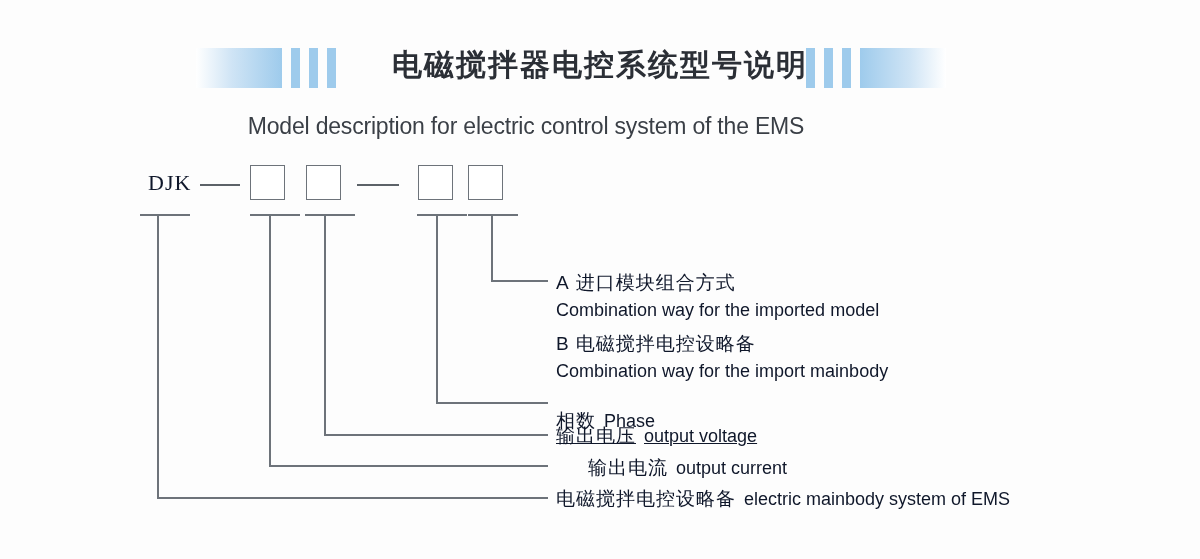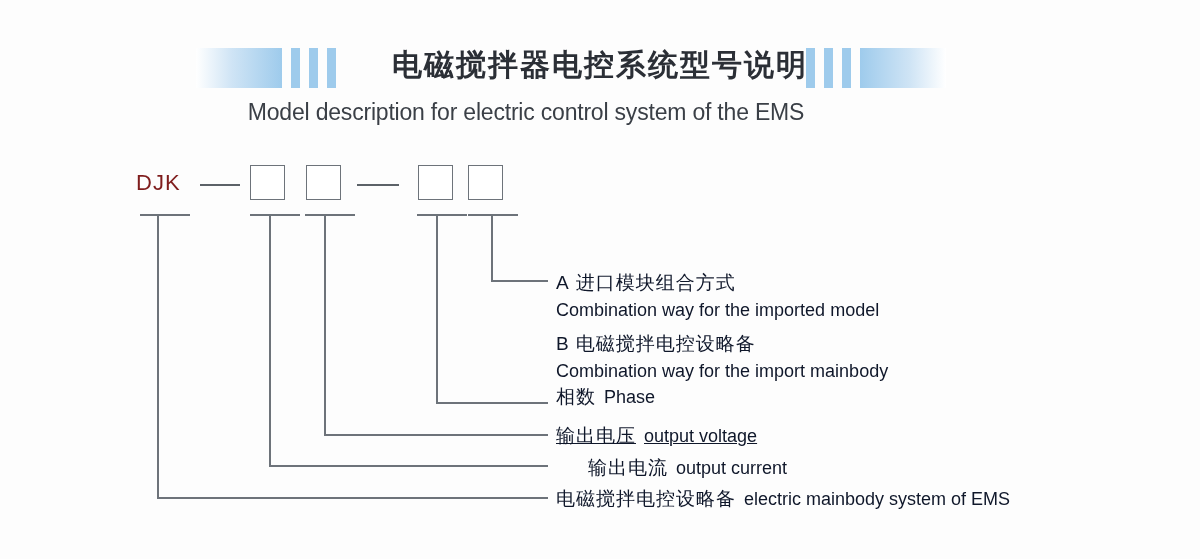--- a/index.html
+++ b/index.html
@@ -66,40 +66,41 @@
     text-align: center;
     font-family: "DejaVu Sans", sans-serif;
     font-size: 30px;
     font-weight: 700;
     letter-spacing: 2px;
     color: #2b2f36;
     white-space: nowrap;
   }
   #title-en {
     position: absolute;
-    top: 99px;
+    top: 113px;
     left: 0;
     width: 1052px;
     text-align: center;
     font-size: 23px;
     font-weight: 400;
     letter-spacing: -0.2px;
     color: #3a3f46;
     white-space: nowrap;
   }
 
   
   #model-row { position: absolute; left: 0; top: 0; }
   #djk-text {
     position: absolute;
-    left: 136px;
+    left: 148px;
     top: 170px;
     font-size: 22px;
     letter-spacing: 1px;
-    color: #7f1d1d;
+    color: #0f172a;
+    font-family: Liberation Serif, serif;
   }
   .dash {
     position: absolute;
     height: 2px;
     background: #5c6268;
   }
   #dash-1 { left: 200px; top: 184px; width: 40px; }
   #dash-2 { left: 357px; top: 184px; width: 42px; }
 
   .code-box {
@@ -144,21 +145,21 @@
   .label .tag {
     font-size: 19px;
     letter-spacing: 0px;
     margin-right: 7px;
   }
 
   #label-a      { left: 556px; top: 270px; }
   #label-a-en   { left: 556px; top: 300px; }
   #label-b      { left: 556px; top: 331px; }
   #label-b-en   { left: 556px; top: 361px; }
-  #label-phase  { left: 556px; top: 384px; }
+  #label-phase  { left: 556px; top: 408px; }
   #label-volt   { left: 556px; top: 423px; text-decoration: underline; }
   #label-curr   { left: 588px; top: 455px; }
   #label-ems    { left: 556px; top: 486px; }
 
   .label .en-inline { margin-left: 8px; }
 </style>
 </head>
 <body>
 
 <div id="page">

